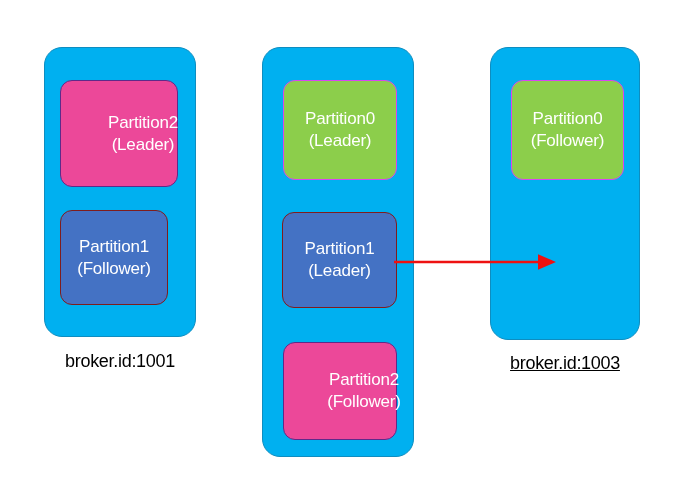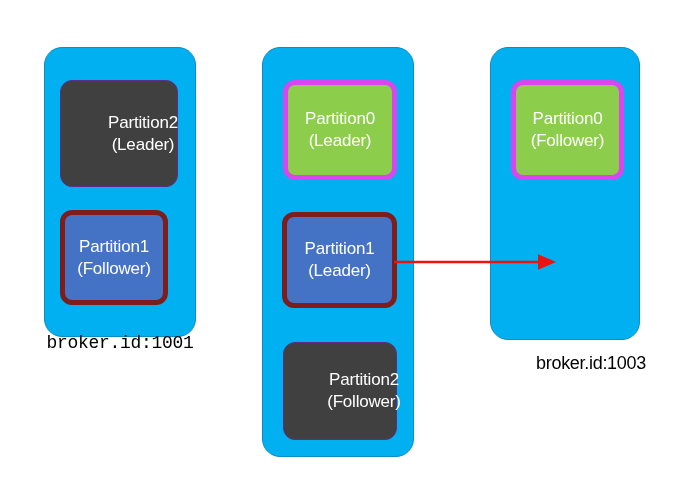--- a/index.html
+++ b/index.html
@@ -33,23 +33,23 @@
     align-items: center;
     justify-content: center;
     color: #ffffff;
     font-size: 17px;
     line-height: 22px;
     text-align: center;
     letter-spacing: -0.2px;
   }
   .partition .p-name { display: block; }
   .partition .p-role { display: block; }
-  .p-purple { background: #404040; border: 1px solid #5f2a89; padding-left: 48px; }
-  .p-blue   { background: #4472c4; border: 5px solid #7f1d1d; }
-  .p-green  { background: #8cce4b; border: 5px solid #d946ef; }
+  .p-purple { background: #ec4899; border: 1px solid #5f2a89; padding-left: 48px; }
+  .p-blue   { background: #4472c4; border: 1px solid #7f1d1d; }
+  .p-green  { background: #8cce4b; border: 1px solid #d946ef; }
 
   .broker-label {
     position: absolute;
     font-size: 18px;
     color: #000000;
     text-align: center;
     white-space: nowrap;
     letter-spacing: -0.3px;
   }
 
@@ -82,21 +82,21 @@
   <div class="partition p-purple" style="left:60px; top:80px; width:118px; height:107px;">
     <span class="p-name">Partition2</span>
     <span class="p-role">(Leader)</span>
   </div>
 
   <div class="partition p-blue" style="left:60px; top:210px; width:108px; height:95px;">
     <span class="p-name">Partition1</span>
     <span class="p-role">(Follower)</span>
   </div>
 
-  <div class="broker-label" style="left:44px; top:333px; width:152px;font-family:Liberation Mono, monospace;">broker.id:1001</div>
+  <div class="broker-label" style="left:44px; top:351px; width:152px;">broker.id:1001</div>
 
   <div class="broker" style="left:262px; top:47px; width:152px; height:410px;"></div>
 
   <div class="partition p-green" style="left:283px; top:80px; width:114px; height:100px;">
     <span class="p-name">Partition0</span>
     <span class="p-role">(Leader)</span>
   </div>
 
   <div class="partition p-blue" style="left:282px; top:212px; width:115px; height:96px;">
     <span class="p-name">Partition1</span>
@@ -109,21 +109,21 @@
   </div>
 
 
   <div class="broker" style="left:490px; top:47px; width:150px; height:293px;"></div>
 
   <div class="partition p-green" style="left:511px; top:80px; width:113px; height:100px;">
     <span class="p-name">Partition0</span>
     <span class="p-role">(Follower)</span>
   </div>
 
-  <div class="broker-label" style="left:516px; top:353px; width:150px;">broker.id:1003</div>
+  <div class="broker-label" style="left:490px; top:353px; width:150px;text-decoration:underline;">broker.id:1003</div>
 
   <svg class="arrow-svg" viewBox="0 0 677 499">
     <defs>
       <marker id="arrowhead" markerWidth="7" markerHeight="7" refX="5.4" refY="3" orient="auto">
         <polygon points="0 0, 7 3, 0 6" fill="#ee1111"></polygon>
       </marker>
     </defs>
     <line x1="394" y1="262" x2="552" y2="262" stroke="#ee1111" stroke-width="2.6" marker-end="url(#arrowhead)"></line>
   </svg>
 

